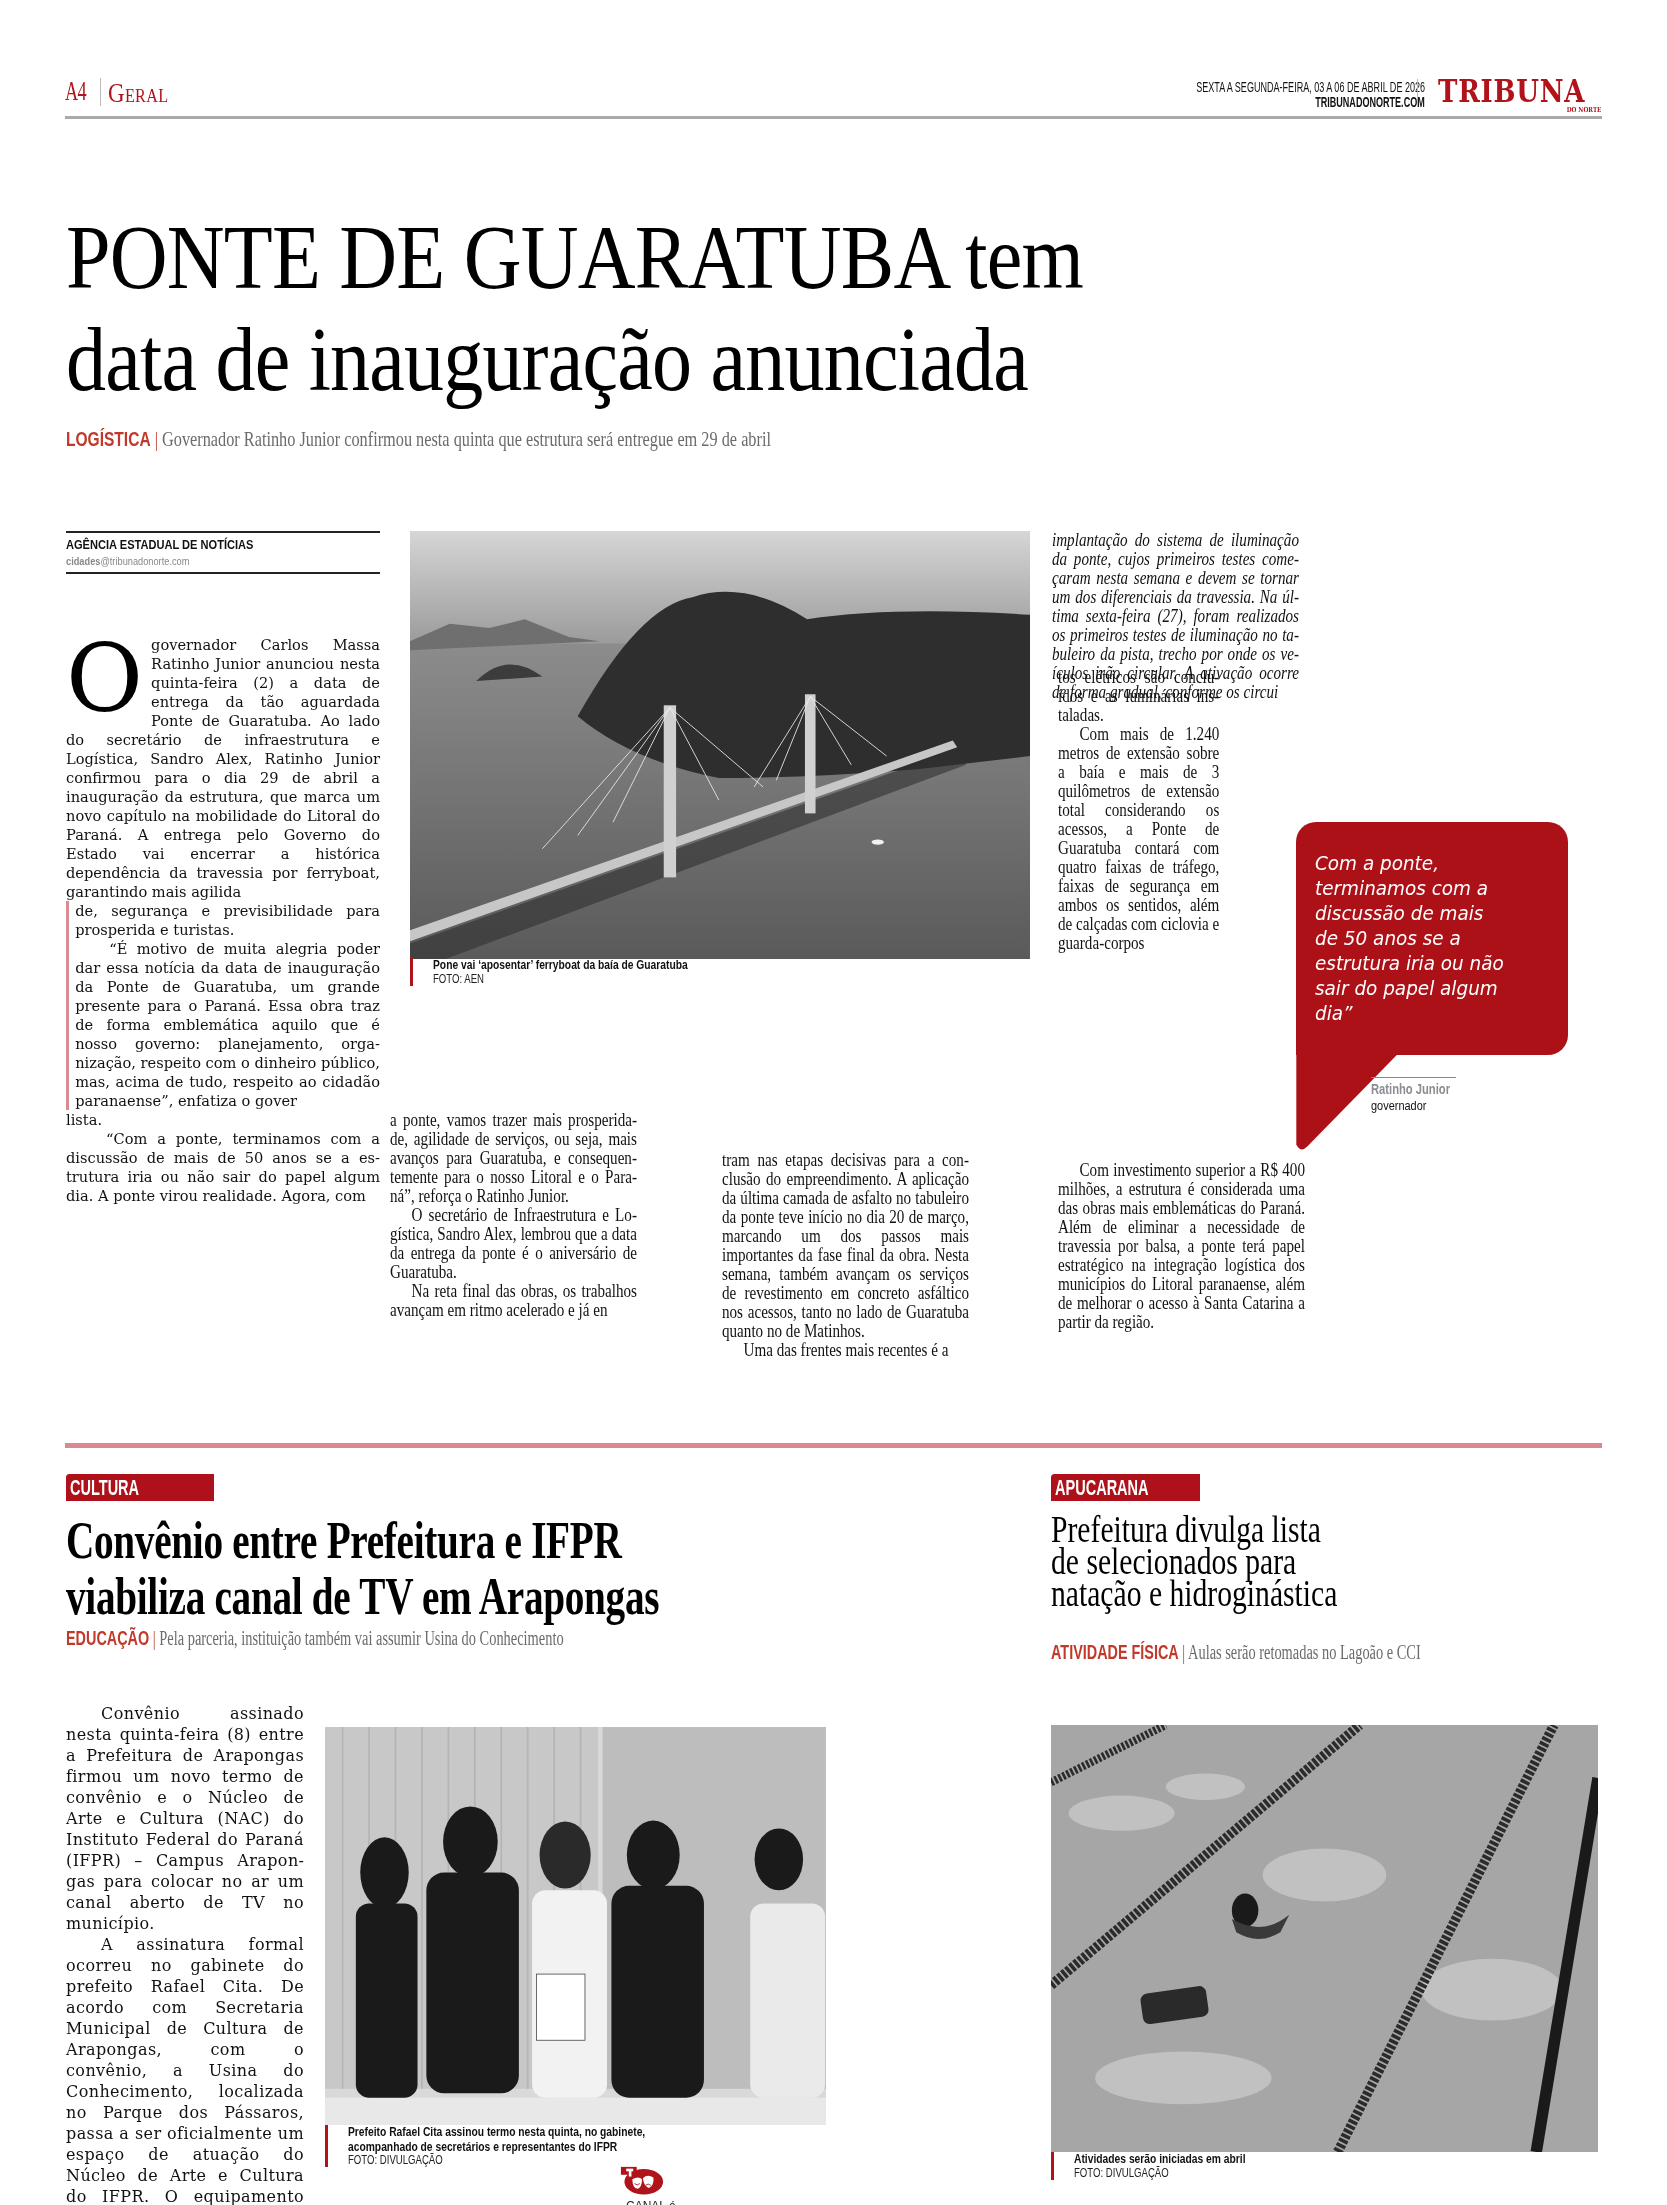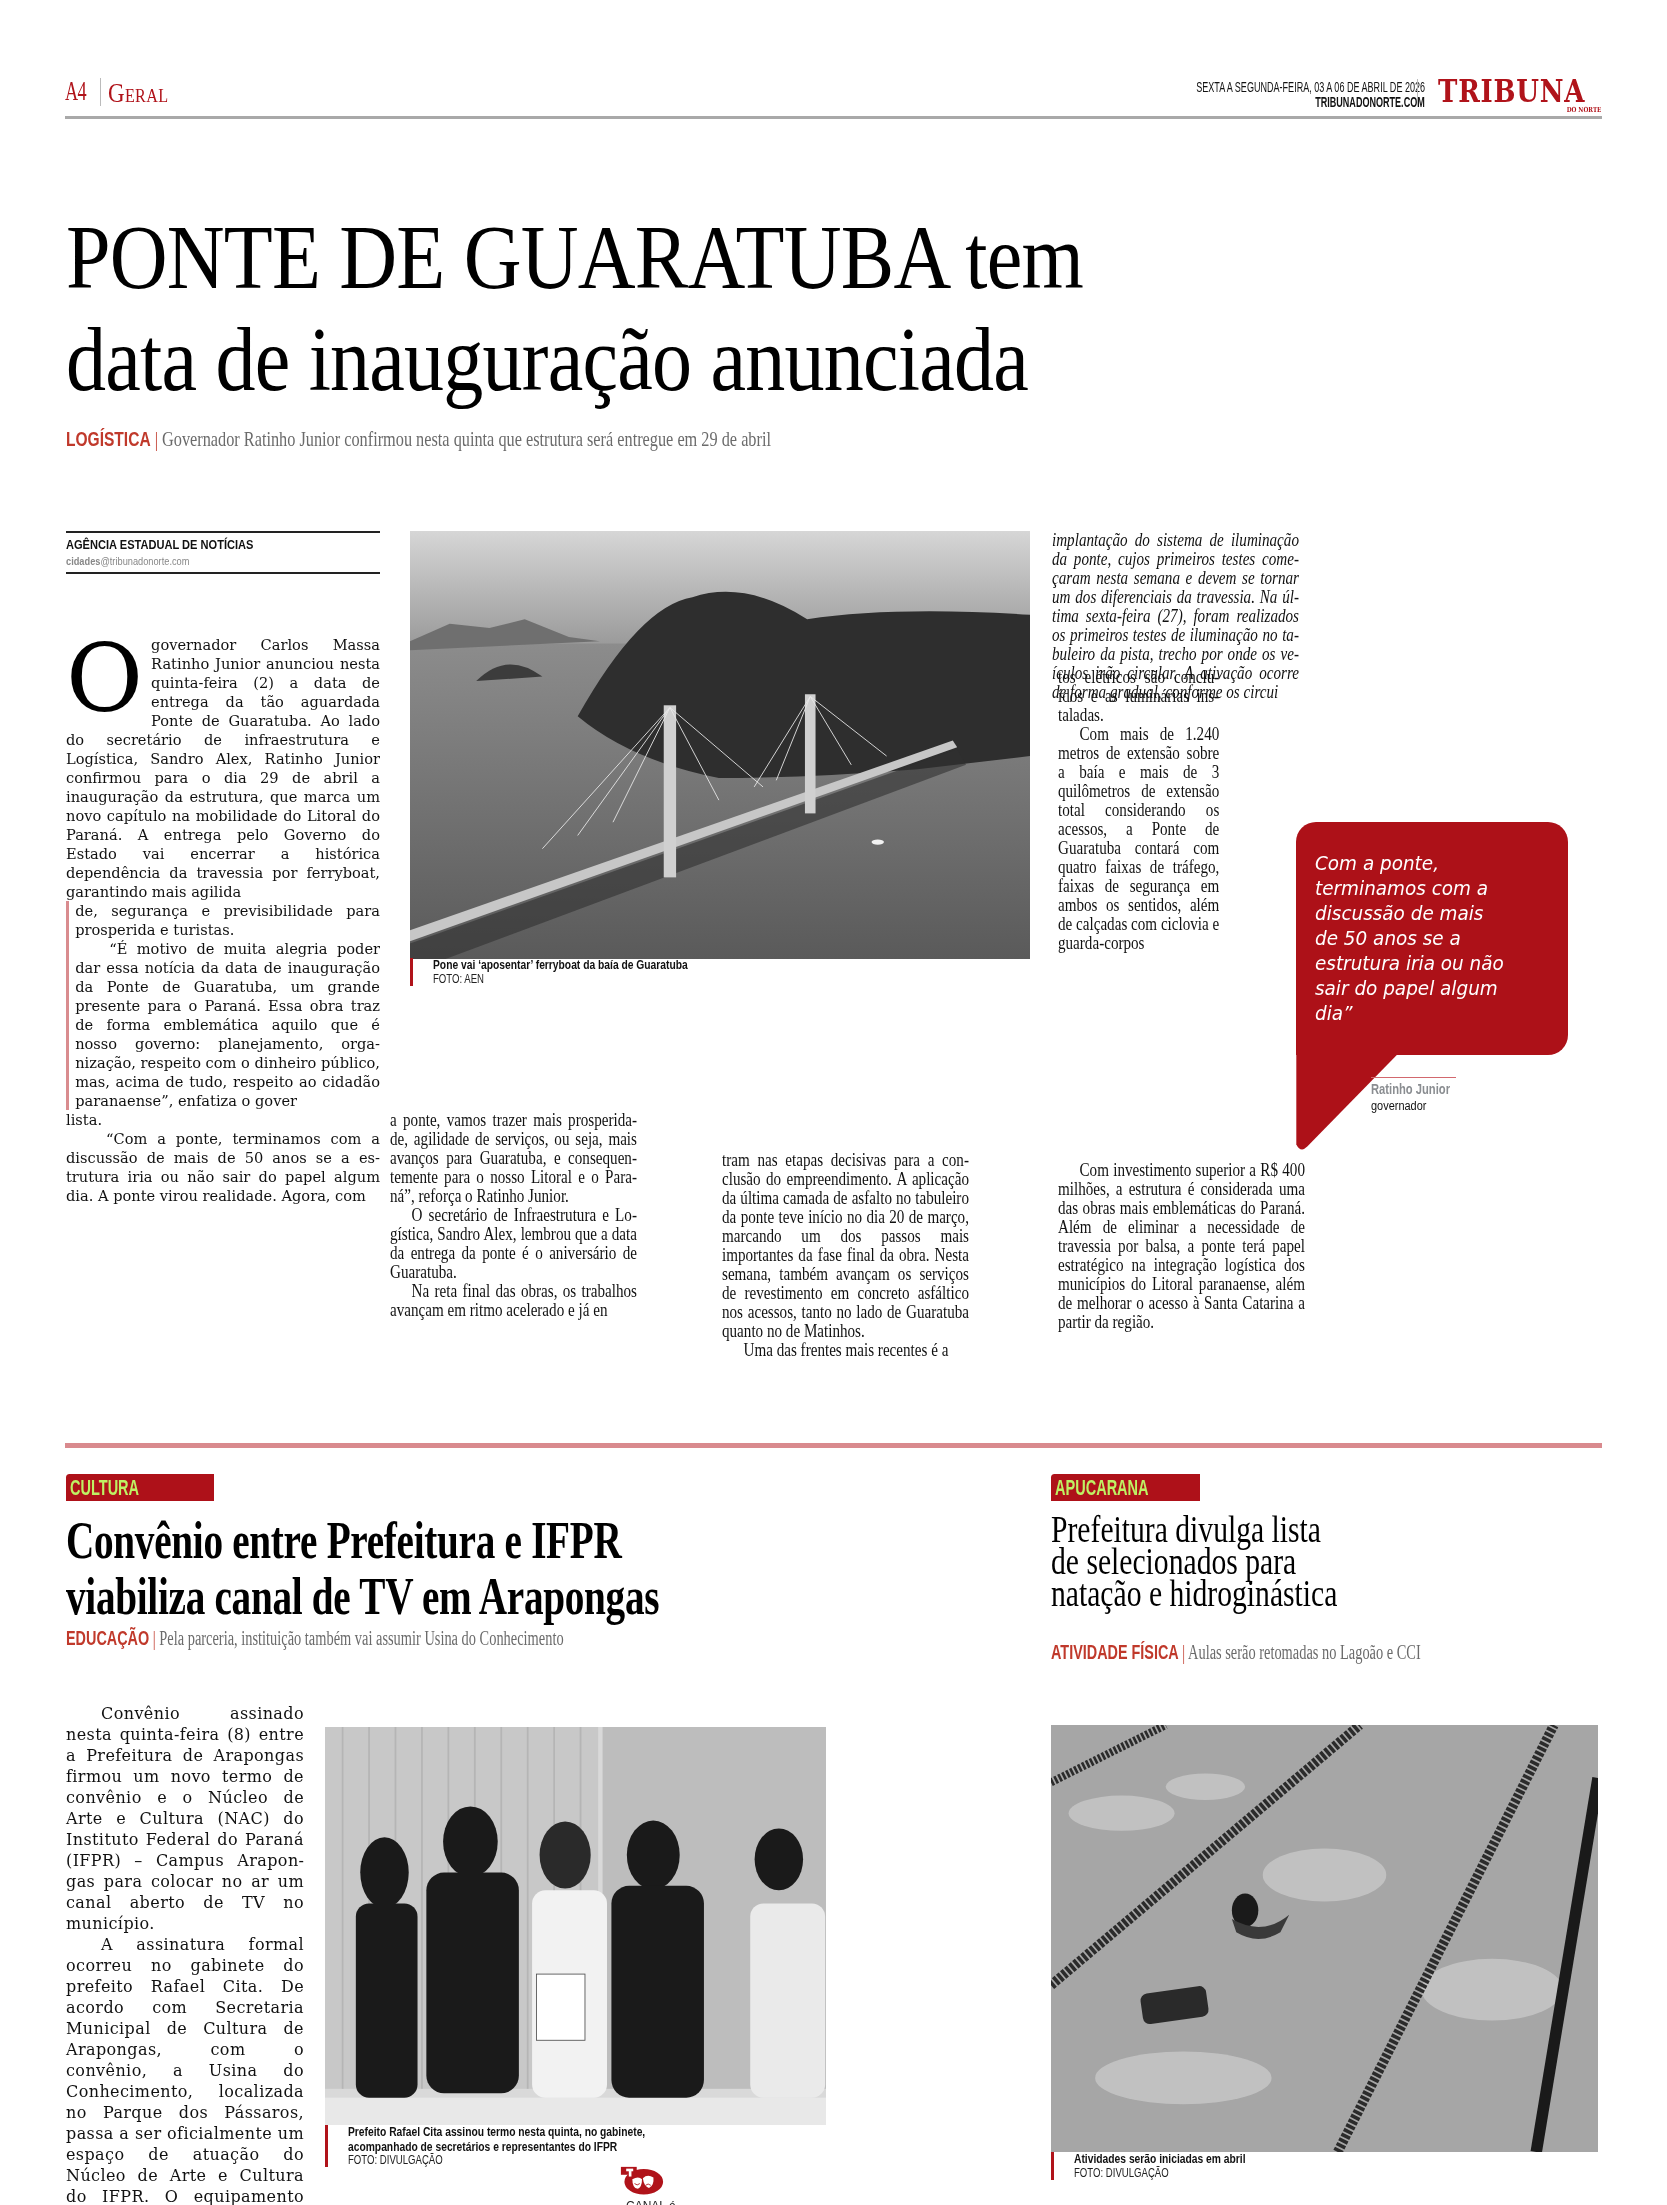--- a/index.html
+++ b/index.html
@@ -58,21 +58,21 @@
   .pull-tail { left: 1296px; top: 1050px; width: 106px; height: 101px; }
   .pull-text { position: absolute; left: 18.5px; top: 29px; width: 212px; font-family: "DejaVu Sans", sans-serif; font-style: italic; font-size: 20px; line-height: 25px; color: #fff; transform: scaleX(0.92); transform-origin: left top; }
   .pull-rule { left: 1371px; top: 1077px; width: 85px; height: 1.3px; background: #d2686e; }
   .pull-name { left: 1371px; top: 1081px; font-family: "Liberation Sans", sans-serif; font-weight: bold; font-size: 14px; color: #8a8d91; white-space: nowrap; transform: scaleX(0.8); transform-origin: left top; }
   .pull-role { left: 1371px; top: 1098px; font-family: "Liberation Sans", sans-serif; font-size: 13.7px; color: #111; white-space: nowrap; transform: scaleX(0.8); transform-origin: left top; }
 
   
   .section-rule { left: 65px; top: 1443px; width: 1537px; height: 4.9px; background: #d98a8e; }
 
   
-  .tag { background: #ae1119; color: #bef264; font-family: "Liberation Sans", sans-serif; font-weight: bold; font-size: 22px; line-height: 27px; height: 27px; padding: 0 4.4px; border-radius: 3.5px 0 0 0; }
+  .tag { background: #ae1119; color: #ffffff; font-family: "Liberation Sans", sans-serif; font-weight: bold; font-size: 22px; line-height: 27px; height: 27px; padding: 0 4.4px; border-radius: 3.5px 0 0 0; }
   .tag span { display: inline-block; transform: scaleX(0.66); transform-origin: left center; white-space: nowrap; }
 
   .headline-mid { font-family: "Liberation Serif", serif; font-size: 53px; line-height: 56px; color: #000; white-space: nowrap; transform: scaleX(0.74); transform-origin: left top; font-weight: bold; letter-spacing: -0.4px; }
   .headline-right { font-family: "Liberation Serif", serif; font-size: 38px; line-height: 32px; color: #000; white-space: nowrap; transform: scaleX(0.78); transform-origin: left top; }
   .subline-mid { font-size: 20px; white-space: nowrap; transform: scaleX(0.72); transform-origin: left top; }
   .subline-mid .kicker { font-size: 20px; }
 
   .wide-col { font-family: "DejaVu Serif", serif; font-size: 16px; line-height: 21px; text-align: justify; letter-spacing: 0.4px; color: #111; }
   .wide-col p { text-indent: 35px; }
 

